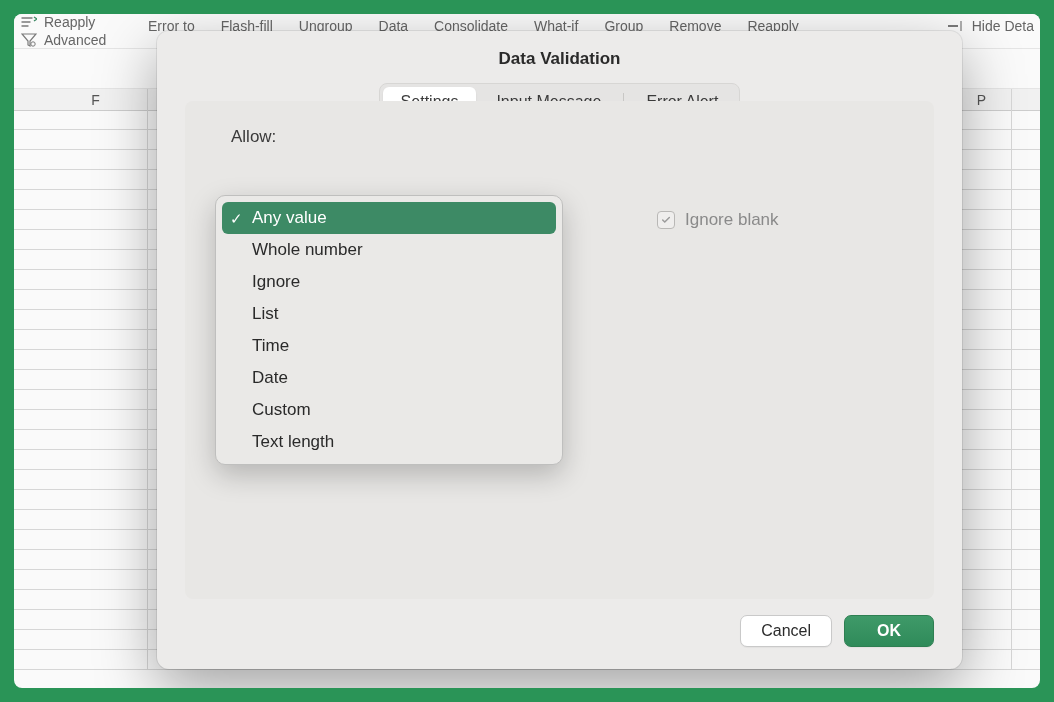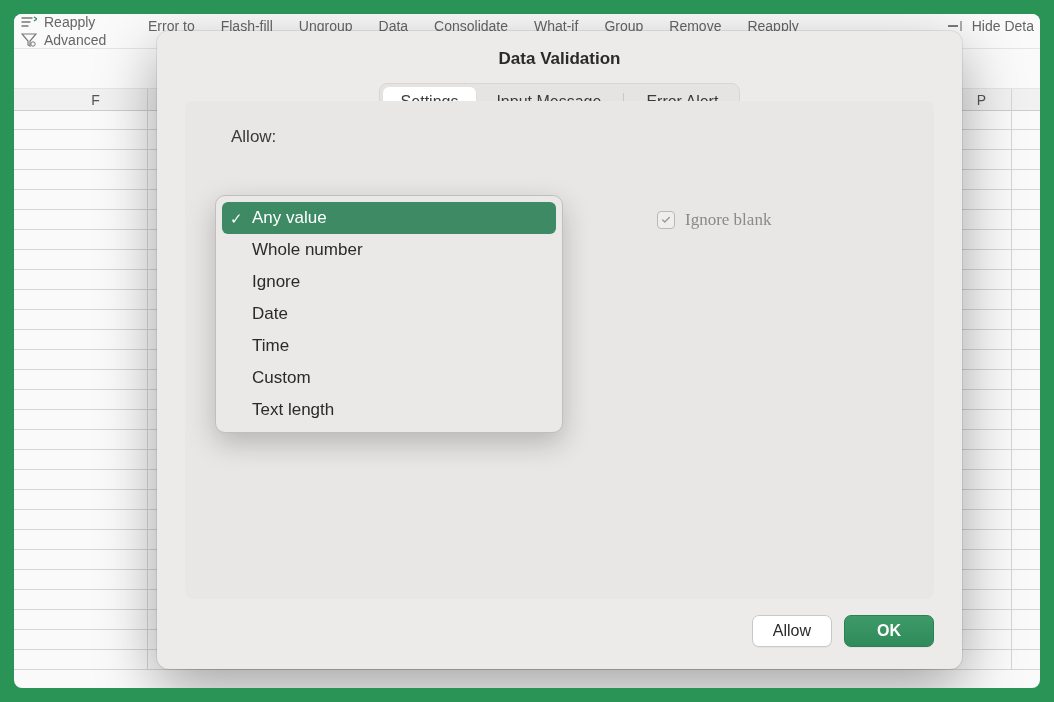--- a/index.html
+++ b/index.html
@@ -158,21 +158,20 @@
       height: 30px;
       background: #fff;
       border: 1px solid #c9c9c9;
       border-radius: 6px;
     }
     .checkbox-row {
       display: flex;
       align-items: center;
       gap: 10px;
       font-size: 17px;
-      font-family: Liberation Serif, serif;
     }
     .cb-box {
       width: 18px;
       height: 18px;
       border: 1.5px solid #b9b8b6;
       border-radius: 4px;
       display: inline-flex;
       align-items: center;
       justify-content: center;
       background: #efeeed;
@@ -643,37 +642,40 @@
           <span class="menu-check">✓</span>
           <span>Any value</span>
         </div>
         <div class="menu-item">
           <span>Whole number</span>
         </div>
         <div class="menu-item">
           <span>Ignore</span>
         </div>
         <div class="menu-item">
-          <span>Date</span>
+          <span>List</span>
         </div>
         <div class="menu-item">
           <span>Time</span>
+        </div>
+        <div class="menu-item">
+          <span>Date</span>
         </div>
         <div class="menu-item">
           <span>Custom</span>
         </div>
         <div class="menu-item">
           <span>Text length</span>
         </div>
       </div>
     </div>
 
     <div class="dialog-buttons">
       <div class="spacer"></div>
       <button class="btn">
-        <span>Allow</span>
+        <span>Cancel</span>
       </button>
       <button class="btn primary">
         <span>OK</span>
       </button>
     </div>
   </div>
 </div>
 
 </body></html>

